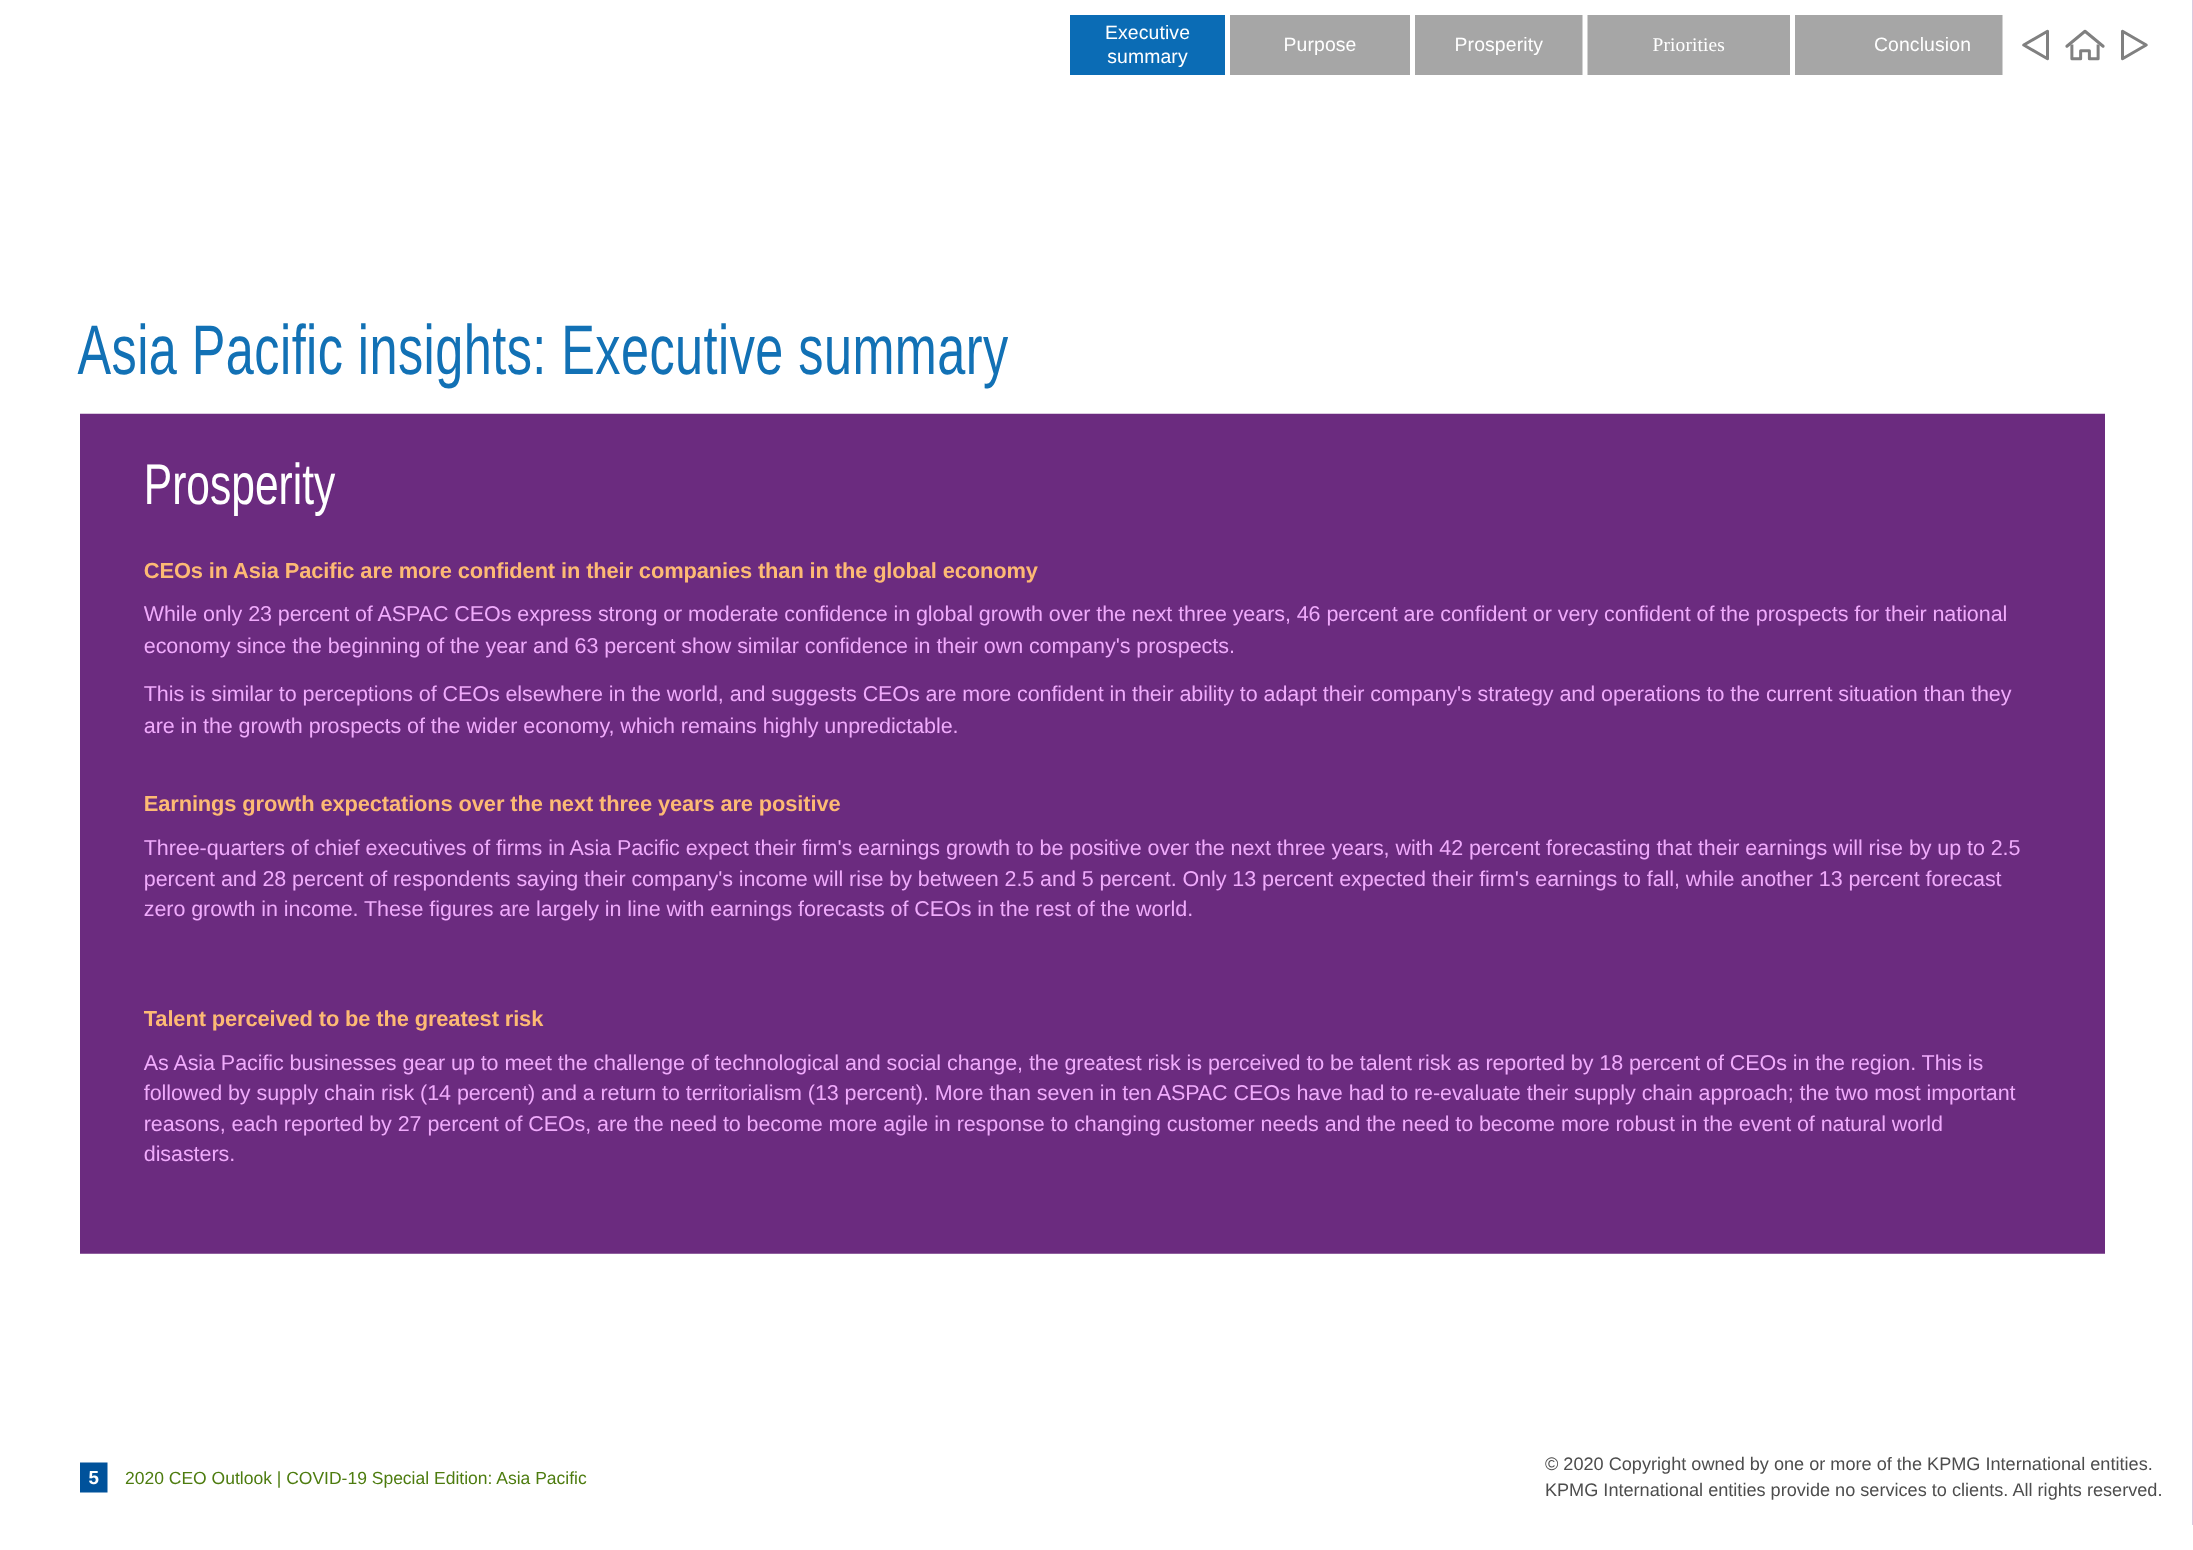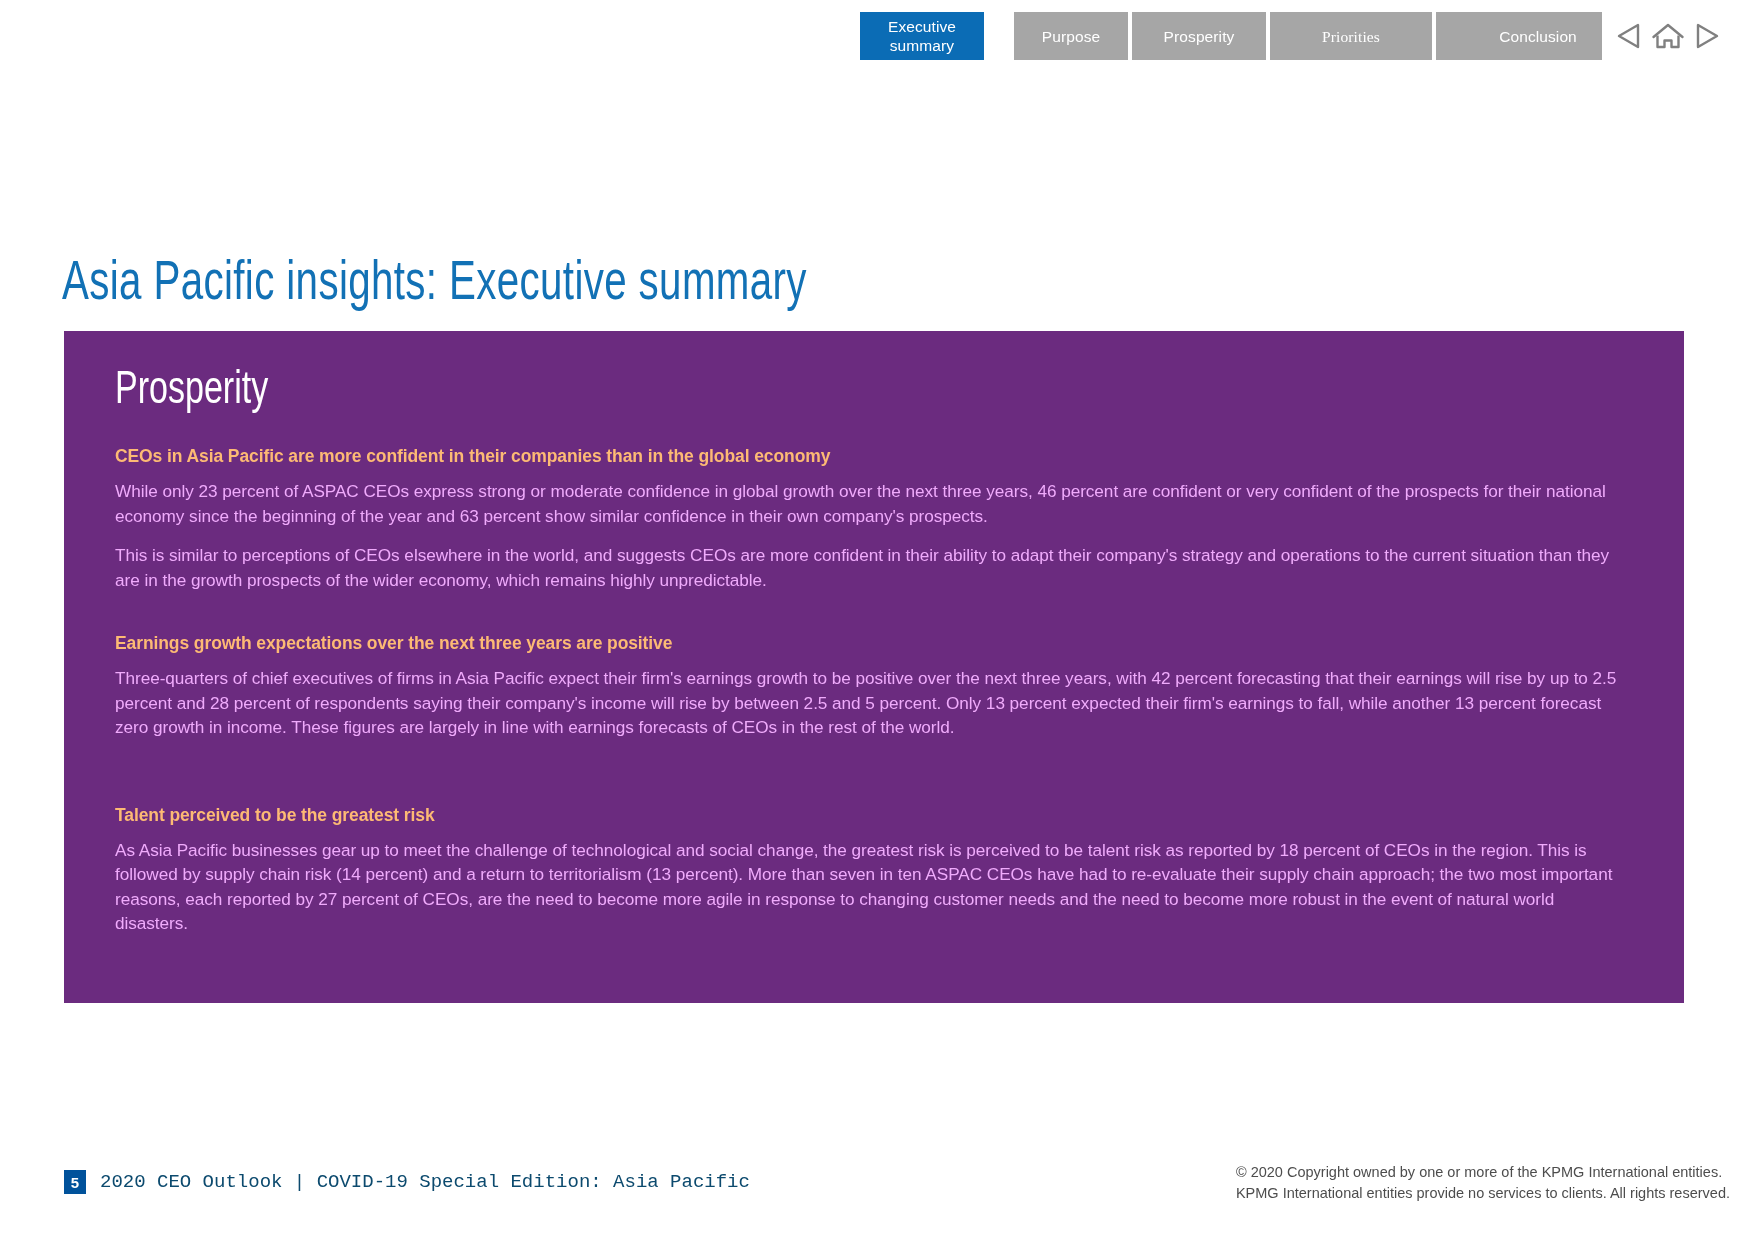--- a/index.html
+++ b/index.html
@@ -44,21 +44,21 @@
     cursor: pointer;
     user-select: none;
   }
   .nav-tab.active {
     background: #0b6cb5;
   }
   .nav-tab .tab-lines {
     display: block;
   }
   #tab-executive-summary { width: 124px; }
-  #tab-purpose          { width: 114px; margin-left: 26px; }
+  #tab-purpose          { width: 144px; }
   #tab-prosperity       { width: 134px; }
   #tab-priorities       { width: 162px; font-family: Liberation Serif, serif; }
   #tab-conclusion       { width: 166px; padding-left: 48px; }
 
   #nav-icons {
     display: flex;
     align-items: center;
     height: 48px;
     margin-left: 10px;
     margin-right: 46px;
@@ -154,25 +154,24 @@
     font-size: 15px;
     font-weight: bold;
     width: 22px;
     height: 24px;
     display: flex;
     align-items: center;
     justify-content: center;
     margin-right: 14px;
   }
   #footer-doc-title {
-    color: #0c4a6e;
-    font-size: 19px;
+    color: #4d7c0f;
+    font-size: 14px;
     line-height: 22px;
     font-weight: 300;
-    font-family: Liberation Mono, monospace;
   }
   #footer-right {
     position: absolute;
     right: 24px;
     top: 12px;
     text-align: left;
     color: #4d4d4d;
     font-size: 14.5px;
     line-height: 21px;
     font-weight: 300;

